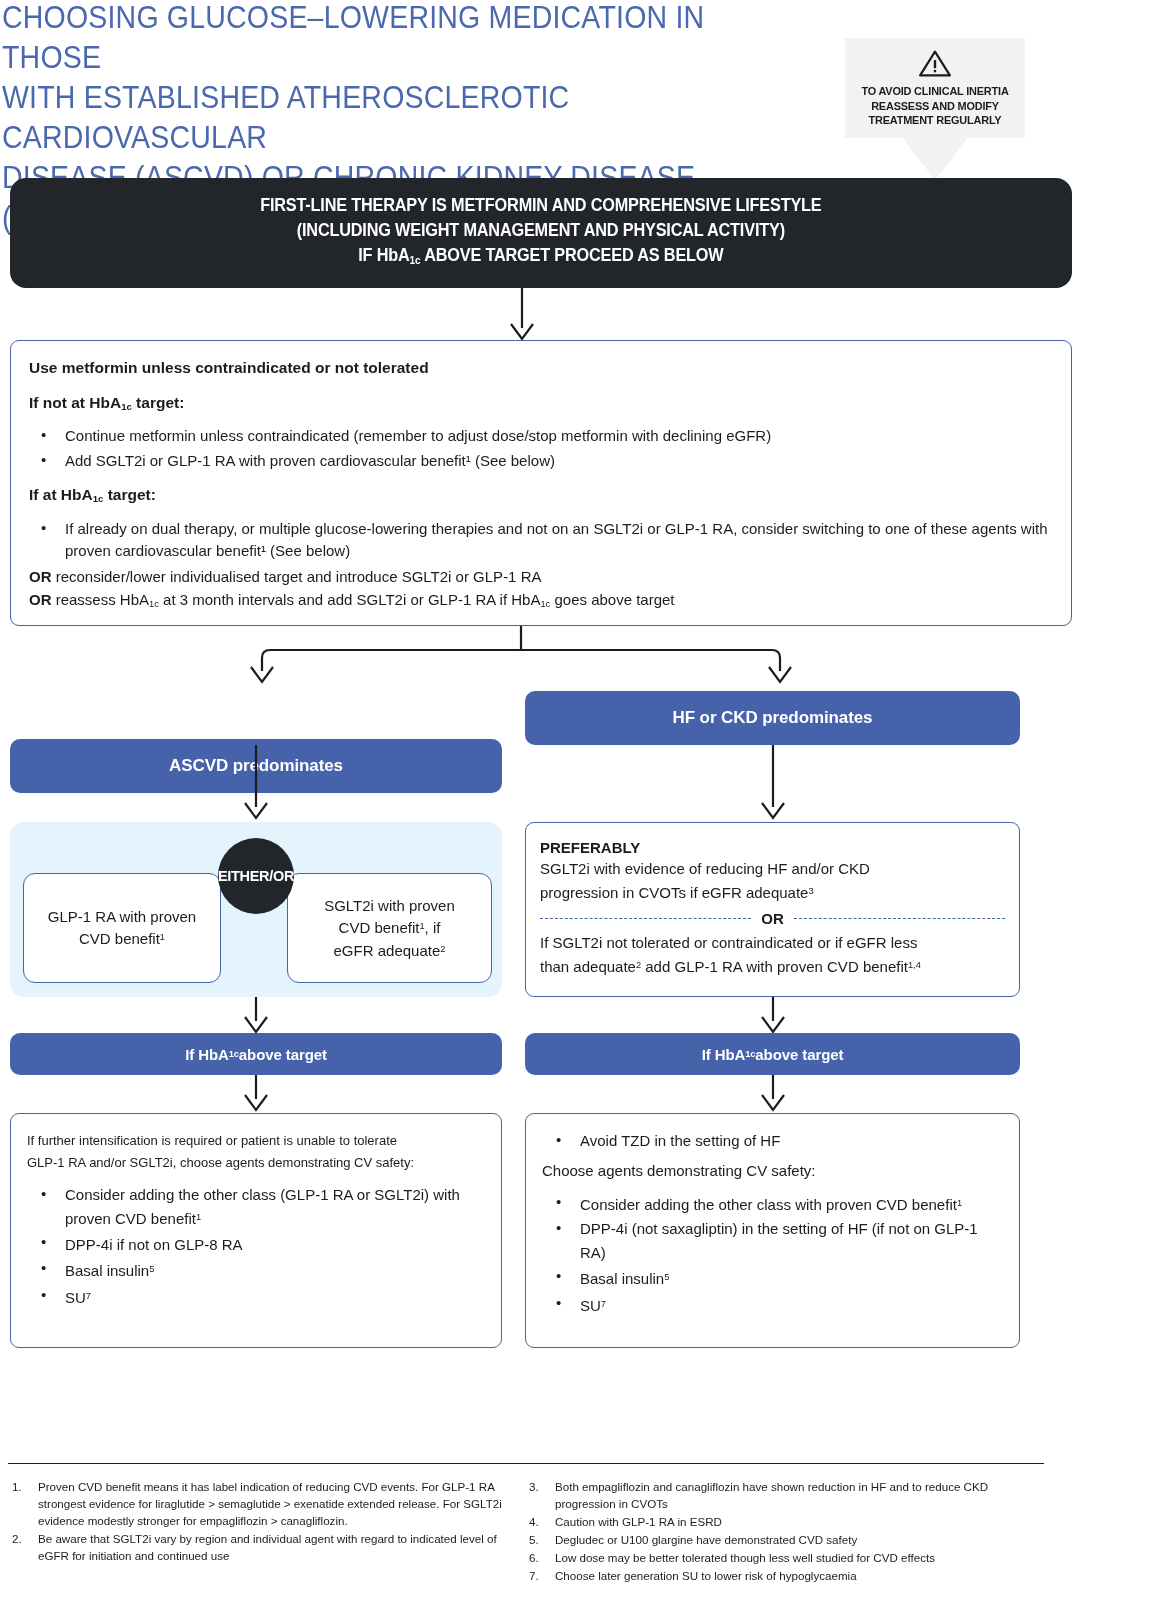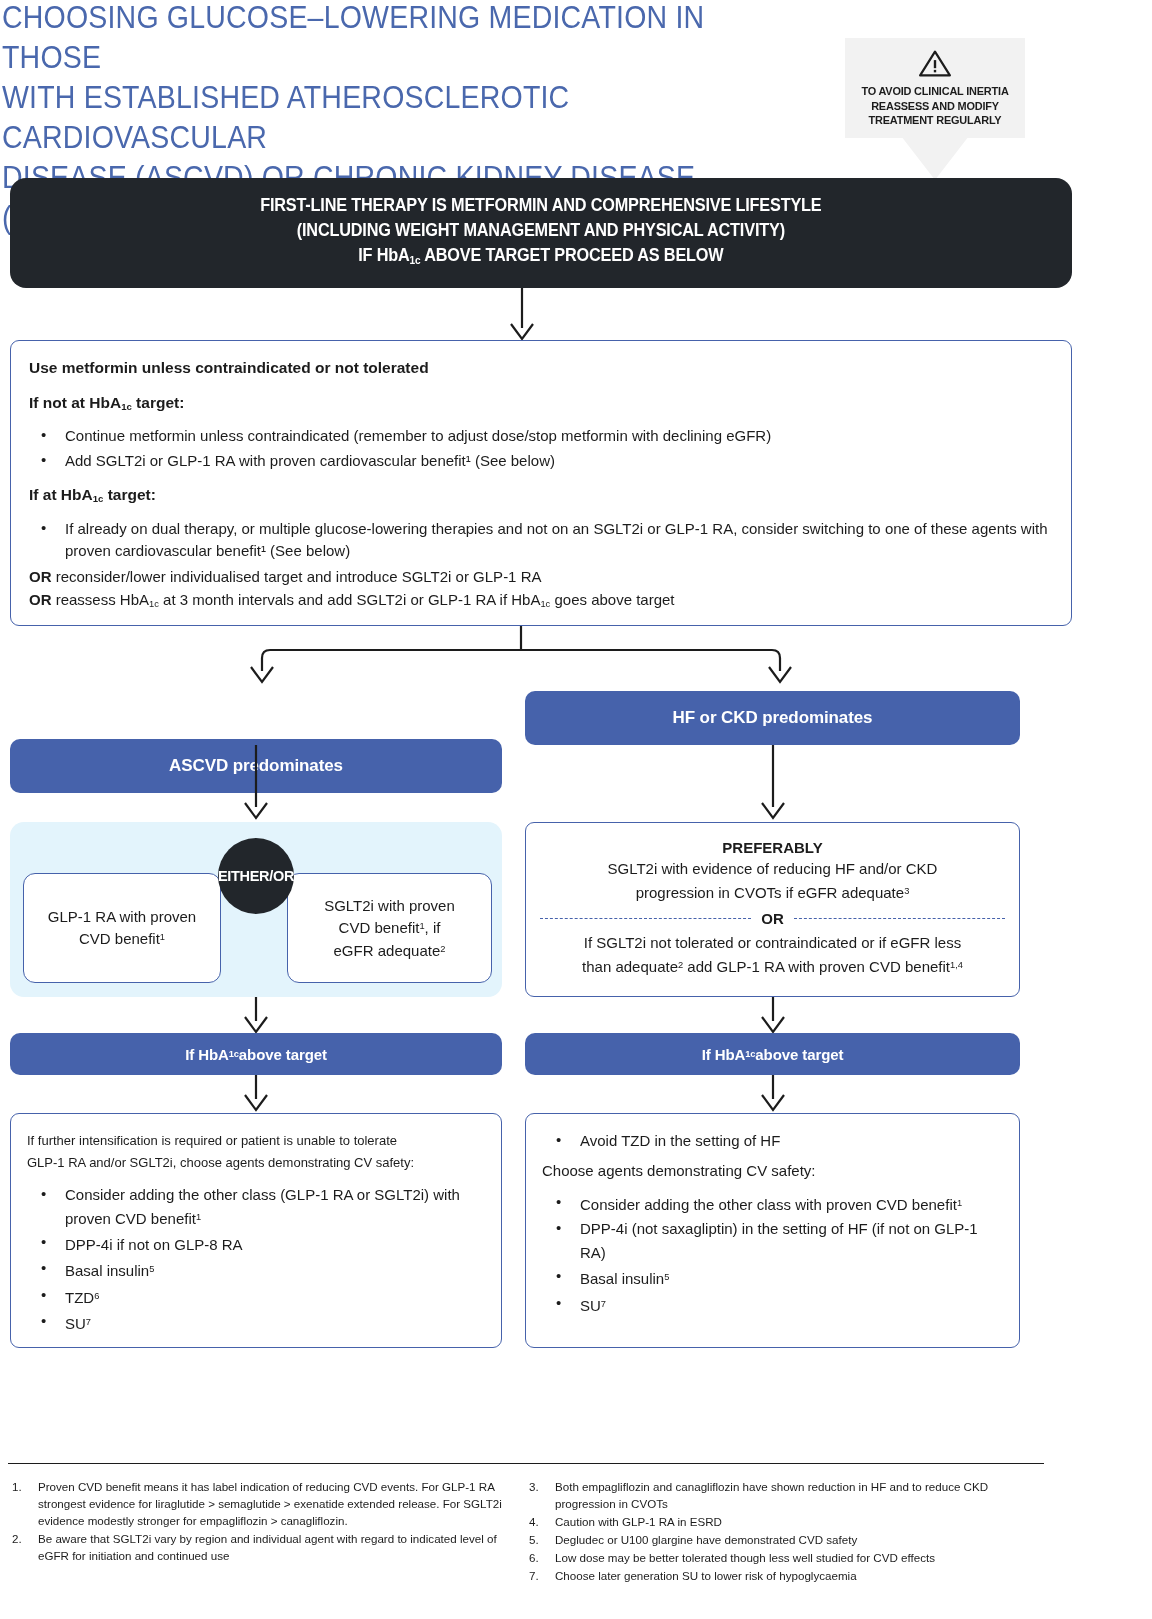--- a/index.html
+++ b/index.html
@@ -145,21 +145,21 @@
     color: #ffffff;
     display: flex; flex-direction: row;
     align-items: center; justify-content: center;
     font-size: 14.5px; font-weight: 700; line-height: 17px;
     text-align: center;
     letter-spacing: -0.3px;
     z-index: 3;
   }
 
   
-  .pref { left: 525px; top: 822px; width: 495px; height: 175px; padding: 14px 14px 0; text-align: center; }
+  .pref { left: 525px; top: 822px; width: 495px; height: 175px; padding: 14px 14px 0; }
   .pref .hd { font-size: 15px; font-weight: 700; line-height: 21px; }
   .pref .ln { font-size: 15px; line-height: 22px; }
   .pref .divider {
     display: flex; align-items: center; margin: 6px 0 5px;
   }
   .pref .divider .dash {
     flex: 1; border-top: 1.5px dashed #4662ab; height: 0;
   }
   .pref .divider .or {
     font-size: 15px; font-weight: 700; padding: 0 10px;
@@ -325,21 +325,20 @@
     <path d="M5 20 L16 35 L27 20" fill="none" stroke-width="2.2"></path>
   </svg>
 
   <div class="wbox bot-l">
     <div class="intro">If further intensification is required or patient is unable to tolerate</div>
     <div class="intro">GLP-1 RA and/or SGLT2i, choose agents demonstrating CV safety:</div>
     <ul>
       <li><span>Consider adding the other class (GLP-1 RA or SGLT2i) with proven CVD benefit</span><sup class="sm">1</sup></li>
       <li><span>DPP-4i if not on GLP-8 RA</span><sup class="sm"></sup></li>
       <li><span>Basal insulin</span><sup class="sm">5</sup></li>
-      <li><span>TZD</span><sup class="sm">6</sup></li>
       <li><span>SU</span><sup class="sm">7</sup></li>
     </ul>
   </div>
 
   <div class="wbox bot-r">
     <ul class="top">
       <li>Avoid TZD in the setting of HF</li>
     </ul>
     <div class="mid">Choose agents demonstrating CV safety:</div>
     <ul>

